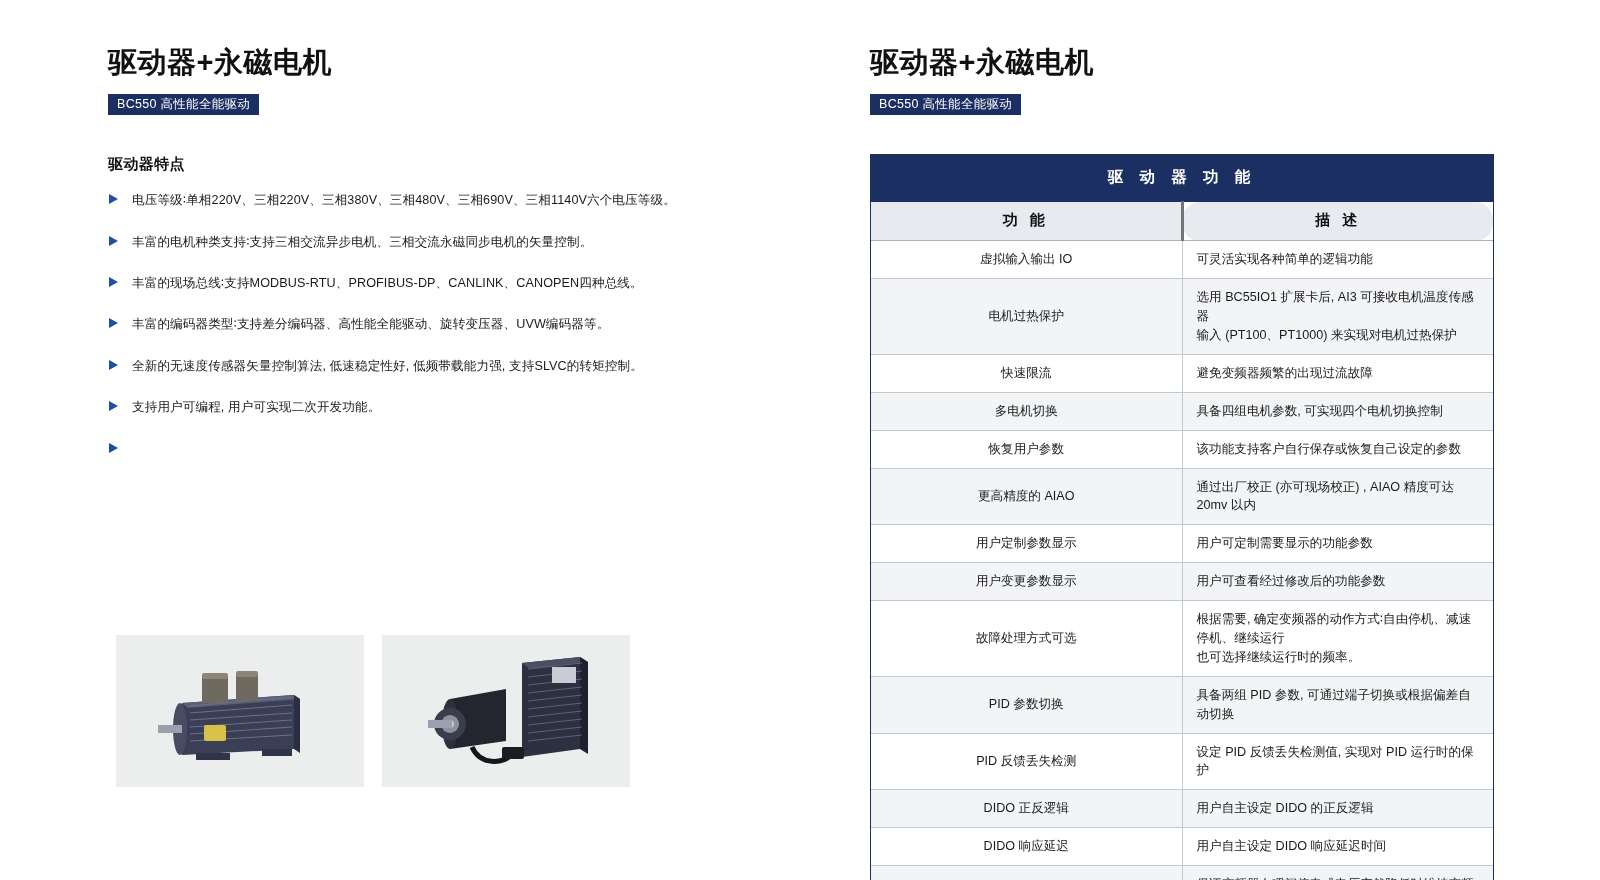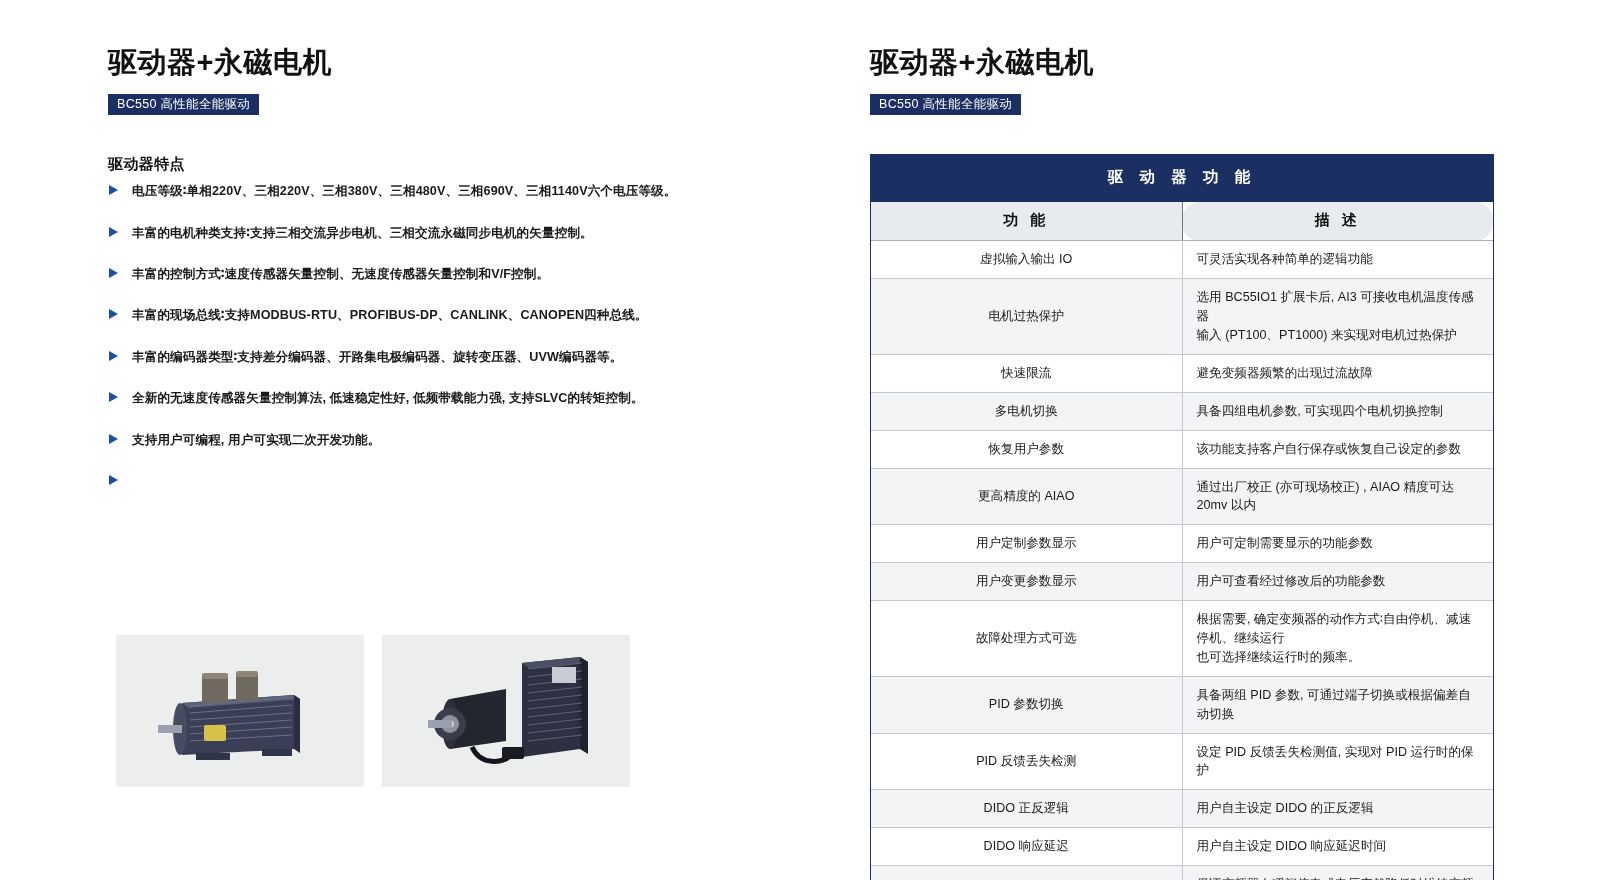--- a/index.html
+++ b/index.html
@@ -54,22 +54,21 @@
 
   
   .features-heading {
     margin-top: 40px;
     font-size: 15px;
     font-weight: bold;
     color: #111;
     letter-spacing: 0.4px;
   }
   .feature-list {
-    margin-top: 8px;
-    font-weight: bold;
+    margin-top: 17px;
   }
   .feature-item {
     display: flex;
     align-items: flex-start;
     margin-bottom: 22.5px;
   }
   .bullet-arrow {
     width: 12px;
     height: 14px;
     margin-right: 12px;
@@ -142,21 +141,21 @@
     color: #111;
     font-size: 15px;
     font-weight: bold;
     letter-spacing: 4px;
     padding: 9px 0 10px 0;
     border-top: 1px solid #1b2f63;
     border-bottom: 1px solid #aab2c0;
     text-align: center;
   }
   table.fn th.col-head.desc {
-    border-left: 1px solid #737373;
+    border-left: 3px solid #737373;
     border-radius: 18px;
   }
   table.fn td {
     font-size: 12.6px;
     color: #1a1a1a;
     padding: 9px 10px 9px 10px;
     border-bottom: 1px solid #c3c9d2;
     line-height: 1.5;
     vertical-align: middle;
   }
@@ -204,37 +203,29 @@
             </svg>
         </span>
         <span class="feature-text">丰富的电机种类支持∶支持三相交流异步电机、三相交流永磁同步电机的矢量控制。</span>
       </div>
       <div class="feature-item">
         <span class="bullet-arrow">
           <svg width="12" height="14" viewBox="0 0 12 14">
               <polygon points="1,2 10,7 1,12" fill="#1b4fa8"></polygon>
             </svg>
         </span>
-        <span class="feature-text">丰富的控制方式∶速度传感器矢量控制、无速度传感器矢量控制和V/F控制。</span>
-      </div>
-      <div class="feature-item">
-        <span class="bullet-arrow">
-          <svg width="12" height="14" viewBox="0 0 12 14">
-              <polygon points="1,2 10,7 1,12" fill="#1b4fa8"></polygon>
-            </svg>
-        </span>
         <span class="feature-text">丰富的现场总线∶支持MODBUS-RTU、PROFIBUS-DP、CANLINK、CANOPEN四种总线。</span>
       </div>
       <div class="feature-item">
         <span class="bullet-arrow">
           <svg width="12" height="14" viewBox="0 0 12 14">
               <polygon points="1,2 10,7 1,12" fill="#1b4fa8"></polygon>
             </svg>
         </span>
-        <span class="feature-text">丰富的编码器类型∶支持差分编码器、开路集电极编码器、旋转变压器、UVW编码器等。</span>
+        <span class="feature-text">丰富的编码器类型∶支持差分编码器、高性能全能驱动、旋转变压器、UVW编码器等。</span>
       </div>
       <div class="feature-item">
         <span class="bullet-arrow">
           <svg width="12" height="14" viewBox="0 0 12 14">
               <polygon points="1,2 10,7 1,12" fill="#1b4fa8"></polygon>
             </svg>
         </span>
         <span class="feature-text">全新的无速度传感器矢量控制算法, 低速稳定性好, 低频带载能力强, 支持SLVC的转矩控制。</span>
       </div>
       <div class="feature-item">

